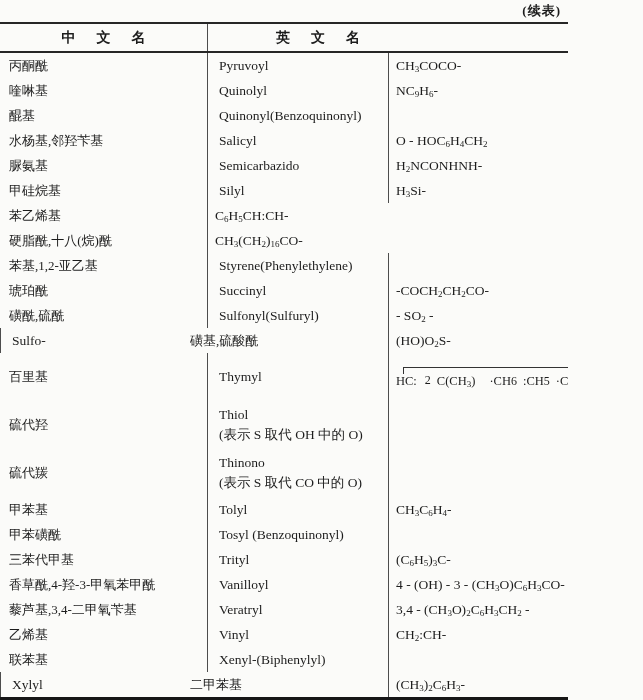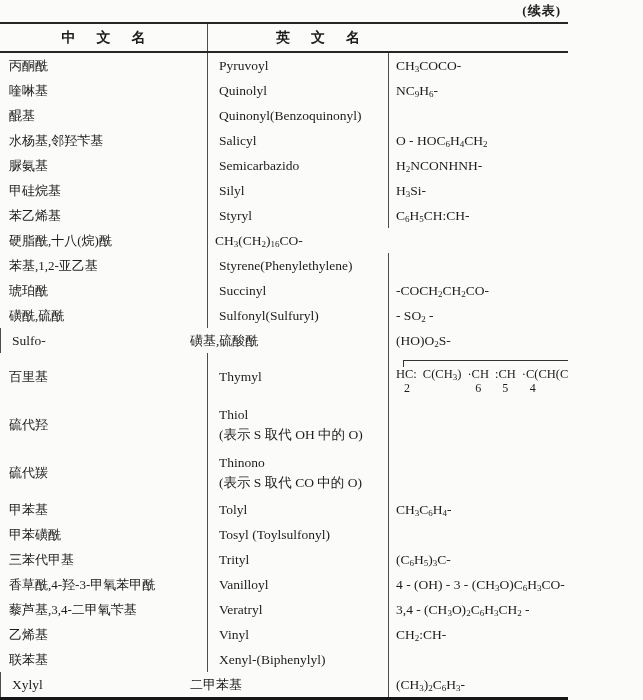--- a/index.html
+++ b/index.html
@@ -40,21 +40,21 @@
   .cell.col2.twoline{flex-direction:column;align-items:flex-start;justify-content:center;line-height:1.5;}
   .en,.formula{font-size:13.5px;}
   sub{font-size:9px;line-height:0;vertical-align:-2px;}
   
   .thy{position:relative;padding-top:8px;}
   .thy-bracket{
     position:absolute;top:1px;left:7px;right:2px;height:6px;
     border-top:1px solid #333;border-left:1px solid #333;border-right:1px solid #333;
   }
   .thy-segs{display:flex;align-items:flex-start;}
-  .thy-seg{display:flex;flex-direction:column;margin-right:6px;}
+  .thy-seg{display:flex;margin-right:6px;}
   .thy-seg:last-child{margin-right:0;}
   .thy-seg-text{font-size:12.5px;white-space:nowrap;}
   .thy-seg-num{font-size:12px;line-height:13px;}
   .num-center{align-self:center;}
   .num-indent{padding-left:8px;}
 </style>
 </head>
 <body>
 
 <div class="page">
@@ -131,23 +131,20 @@
             <span class="en">Silyl</span>
           </div>
           <div class="cell col3">
             <span class="formula">H<sub>3</sub>Si-</span>
           </div>
         </div>
         <div class="row">
           <div class="cell col1">
             <span class="cn">苯乙烯基</span>
           </div>
-          <div class="cell col2">
-            <span class="en">Styryl</span>
-          </div>
           <div class="cell col3">
             <span class="formula">C<sub>6</sub>H<sub>5</sub>CH:CH-</span>
           </div>
         </div>
         <div class="row">
           <div class="cell col1">
             <span class="cn">硬脂酰,十八(烷)酰</span>
           </div>
           <div class="cell col3">
             <span class="formula">CH<sub>3</sub>(CH<sub>2</sub>)<sub>16</sub>CO-</span>
@@ -263,21 +260,21 @@
           </div>
           <div class="cell col3">
             <span class="formula">CH<sub>3</sub>C<sub>6</sub>H<sub>4</sub>-</span>
           </div>
         </div>
         <div class="row">
           <div class="cell col1">
             <span class="cn">甲苯磺酰</span>
           </div>
           <div class="cell col2">
-            <span class="en">Tosyl (Toylsulfonyl)</span>
+            <span class="en">Tosyl (Benzoquinonyl)</span>
           </div>
           <div class="cell col3"></div>
         </div>
         <div class="row">
           <div class="cell col1">
             <span class="cn">三苯代甲基</span>
           </div>
           <div class="cell col2">
             <span class="en">Trityl</span>
           </div>

